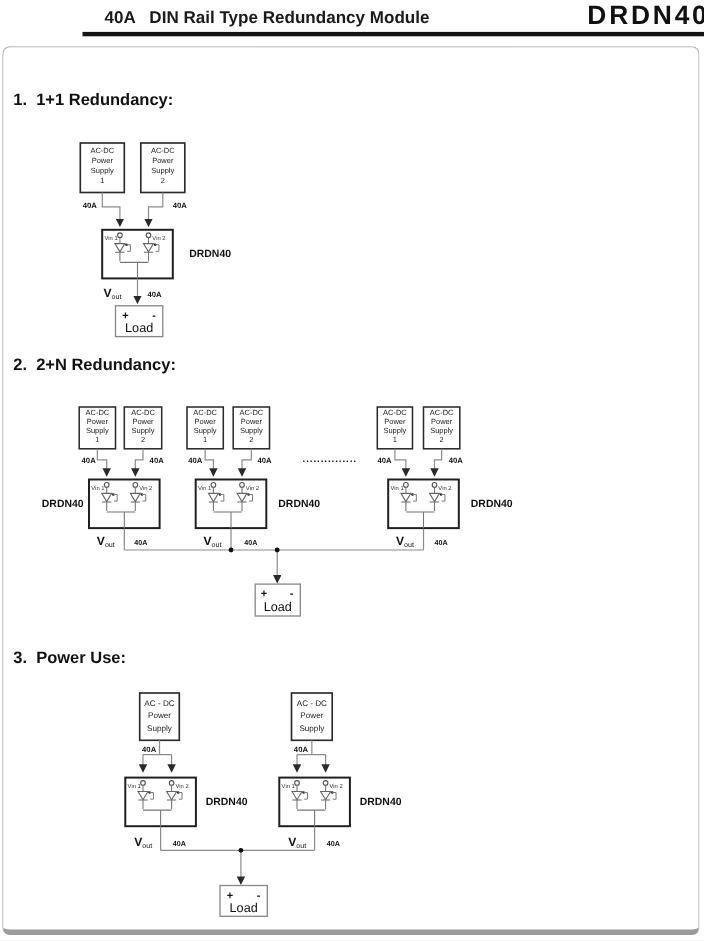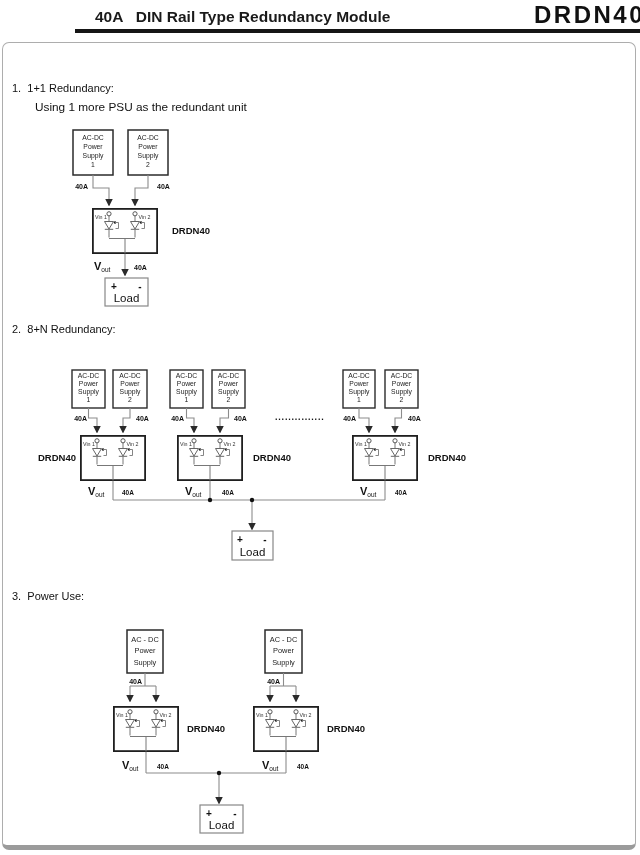--- a/index.html
+++ b/index.html
@@ -9,21 +9,21 @@
              white-space:pre;color:#1a1a1a;}
   .hdr-model{position:absolute;right:5px;top:1px;font-size:24px;font-weight:800;
              letter-spacing:2.5px;color:#111;}
   .hdr-rule{position:absolute;left:75px;right:0;top:29px;height:4px;background:#151515;}
   .page-frame{position:absolute;left:2px;top:42px;width:634px;height:808px;
               border:1px solid #adadad;border-bottom:5px solid #9b9b9b;
               border-radius:7px;box-sizing:border-box;}
   .sec-heading{position:absolute;left:10px;top:51px;background:#c9c9c9;
                font-size:12.5px;font-weight:700;padding:1px 8px 2px 3px;}
   .sec-heading .bullet{margin-right:5px;font-size:11px;}
-  .sec-title{position:absolute;left:12px;font-size:11px;font-weight:400;white-space:pre;}
+  .sec-title{position:absolute;left:12px;font-size:15px;font-weight:700;white-space:pre;}
   .sec-desc{position:absolute;left:35px;font-size:11.8px;white-space:pre;}
   svg{position:absolute;left:0;}
   svg text{font-family:"Liberation Sans",sans-serif;fill:#111;}
   .psu-line{font-size:6.8px;fill:#222;}
   .psu-line3{font-size:7.4px;fill:#222;}
   .amp{font-size:7px;font-weight:700;}
   .model-lbl{font-size:9.5px;font-weight:700;}
   .vin{font-size:5.3px;fill:#333;}
   .vout-v{font-size:11px;font-weight:600;}
   .vout-sub{font-size:6.5px;}
@@ -36,22 +36,21 @@
 
 <div id="page">
 
   <div class="hdr-title">40A   DIN Rail Type Redundancy Module</div>
   <div class="hdr-model">DRDN40</div>
   <div class="hdr-rule"></div>
   <div class="page-frame"></div>
 
 
   <div class="sec-title" style="top:82px"><span>1.</span>  <span>1+1 Redundancy:</span></div>
-  <div class="sec-desc" style="top:100px">Using 1 more PSU as the redundant unit</div>
-  <div class="sec-title" style="top:323px"><span>2.</span>  <span>8+N Redundancy:</span></div>
+  <div class="sec-title" style="top:323px"><span>2.</span>  <span>2+N Redundancy:</span></div>
   <div class="sec-title" style="top:590px"><span>3.</span>  <span>Power Use:</span></div>
 
   <svg style="position:absolute;width:0;height:0" aria-hidden="true">
     <defs>
       <marker id="arr" viewBox="0 0 8 8" refX="6.5" refY="4" markerWidth="7" markerHeight="7" orient="auto">
         <path d="M0,0 L8,4 L0,8 Z" fill="#2a2a2a"></path>
       </marker>
       <g id="drdn-module">
         <rect x="0.9" y="0.9" width="64.2" height="44.2" fill="#fff" stroke="#1f1f1f" stroke-width="1.8"></rect>
         <line x1="17" y1="8" x2="17" y2="13.5" stroke="#777" stroke-width="1"></line>

